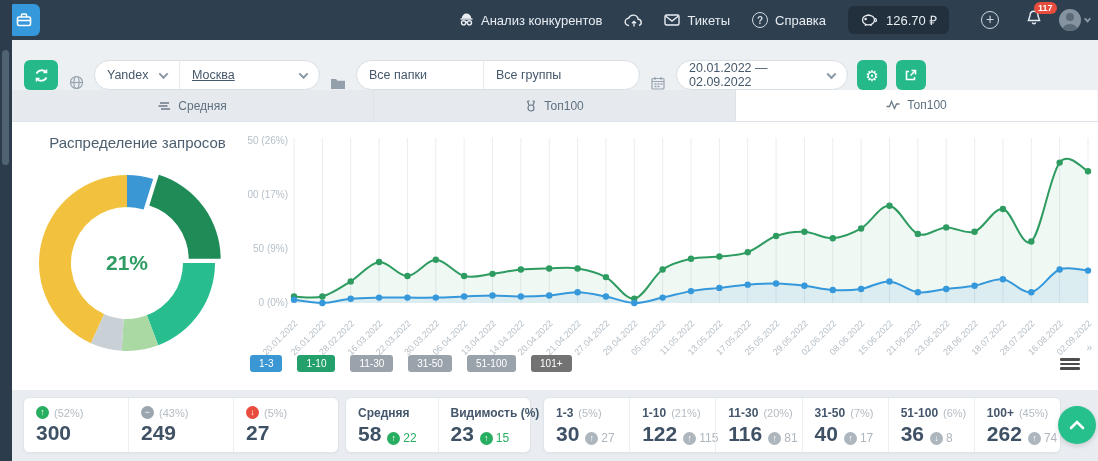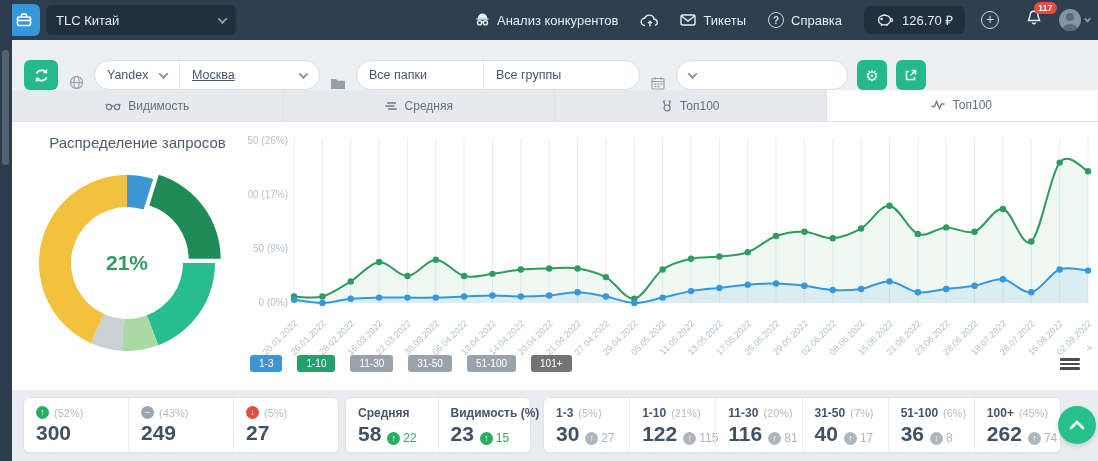--- a/index.html
+++ b/index.html
@@ -12,21 +12,21 @@
 
   
   .navbar { position:absolute; left:0; top:0; width:1098px; height:40px; background:#2e3f50; display:flex; align-items:center; color:#e8edf2; }
   .logo-btn { width:32px; height:32px; margin-left:8px; background:#3598db; border-radius:6px; display:flex; align-items:center; justify-content:center; flex:0 0 auto; }
   .project-select { width:190px; height:30px; margin-left:6px; background:#22303e; border-radius:6px; display:flex; align-items:center; padding:0 10px; font-size:13px; }
   .project-select .lbl { flex:1; }
   .nav-spacer { flex:1; }
   .nav-item { display:flex; align-items:center; gap:7px; font-size:13px; margin-right:22px; cursor:pointer; white-space:nowrap; }
   .nav-iconbtn { margin-right:20px; display:flex; align-items:center; }
   .qcircle { width:16px; height:16px; border:1.5px solid #cfd8e0; border-radius:50%; font-size:10px; font-weight:bold; color:#cfd8e0; display:flex; align-items:center; justify-content:center; }
-  .balance-pill { height:28px; background:#22303e; border-radius:6px; display:flex; align-items:center; gap:8px; padding:0 12px; font-size:13px; margin-right:16px; }
+  .balance-pill { height:28px; background:#22303e; border-radius:6px; display:flex; align-items:center; gap:8px; padding:0 12px; font-size:13px; margin-right:32px; }
   .plus-circle { width:18px; height:18px; border:1.5px solid #cfd8e0; border-radius:50%; color:#cfd8e0; font-size:14px; line-height:15px; text-align:center; margin-right:26px; }
   .bell-wrap { position:relative; margin-right:16px; }
   .badge { position:absolute; top:-7px; left:9px; background:#e74c3c; color:#fff; font-size:9px; font-weight:bold; padding:1px 4px; border-radius:7px; }
   .avatar { width:22px; height:22px; border-radius:50%; background:#8593a0; display:flex; align-items:flex-end; justify-content:center; overflow:hidden; margin-right:4px; }
   .chev { width:7px; height:7px; border-right:2px solid #8b99a6; border-bottom:2px solid #8b99a6; transform:rotate(45deg) translate(-1px,-1px); }
   .chev.sm { width:5px; height:5px; margin-right:8px; }
 
   
   .toolbar { position:absolute; left:12px; top:40px; width:1086px; height:50px; display:flex; align-items:flex-end; gap:9px; padding-left:12px; background:#edf0f3; }
   .sq-btn { width:34px; height:30px; border-radius:6px; background:#25b98a; display:flex; align-items:center; justify-content:center; }
@@ -75,24 +75,20 @@
 <div id="app">
 
   <div class="navbar">
     <div class="logo-btn">
       <svg width="18" height="18" viewBox="0 0 18 18" fill="none" stroke="#fff" stroke-width="1.6">
         <rect x="2.5" y="6" width="13" height="8.5" rx="1.5"></rect>
           <path d="M6.5 6 V4.2 a1.2 1.2 0 0 1 1.2-1.2 h2.6 a1.2 1.2 0 0 1 1.2 1.2 V6"></path>
           <path d="M2.5 9.5 h13"></path>
       </svg>
     </div>
-    <div class="project-select">
-      <span class="lbl">TLC Китай</span>
-      <span class="chev"></span>
-    </div>
     <div class="nav-spacer"></div>
 
     <div class="nav-item">
       <svg width="15" height="14" viewBox="0 0 15 14" fill="none" stroke="#e8edf2" stroke-width="1.4">
         <path d="M3.5 5.5 a4 4.2 0 0 1 8 0" fill="#e8edf2"></path>
           <path d="M1.5 6 h12"></path>
         <circle cx="4.6" cy="9.8" r="2.1"></circle>
           <circle cx="10.4" cy="9.8" r="2.1"></circle>
           <path d="M6.7 9.4 q0.8 -0.7 1.6 0"></path>
       </svg>
@@ -193,44 +189,37 @@
     </div>
     <span class="tool-ico">
       <svg width="14" height="14" viewBox="0 0 14 14" fill="none" stroke="#97a4af" stroke-width="1.2">
         <rect x="1" y="2.5" width="12" height="10.5" rx="1"></rect>
           <path d="M1 5.5 h12 M4 1 v3 M10 1 v3"></path>
         <path d="M3.5 8 h2 M6.5 8 h2 M9.5 8 h2 M3.5 10.5 h2 M6.5 10.5 h2" stroke-width="1.5"></path>
       </svg>
     </span>
     <div class="pillgroup" style="width:172px;">
       <div class="pillcell" style="flex:1;">
+        <span>20.01.2022 — 02.09.2022</span>
         <span class="chev"></span>
       </div>
     </div>
     <div class="sq-btn small">
         <span class="gear-glyph">⚙</span>
       </div>
     <div class="sq-btn small">
       <svg width="14" height="14" viewBox="0 0 14 14" fill="none" stroke="#fff" stroke-width="1.6">
         <path d="M5 3.5 H2.5 V11.5 H10.5 V9"></path>
           <path d="M7.5 2.5 h4 v4"></path>
           <path d="M11.2 2.8 L6.5 7.5"></path>
       </svg>
     </div>
   </div>
 
   <div class="tabs">
-    <div class="tab">
-      <svg width="16" height="10" viewBox="0 0 16 10" fill="none" stroke="#6c7a88" stroke-width="1.2">
-        <circle cx="4" cy="6" r="2.6"></circle>
-          <circle cx="12" cy="6" r="2.6"></circle>
-          <path d="M6.6 5.4 q1.4-1 2.8 0 M1.5 4.5 L0.8 2.8 M14.5 4.5 L15.2 2.8"></path>
-      </svg>
-      <span>Видимость</span>
-    </div>
     <div class="tab">
       <svg width="13" height="10" viewBox="0 0 13 10" fill="none" stroke="#6c7a88" stroke-width="1.3">
         <path d="M2 2 h9 M0.5 5 h9 M3 8 h9"></path>
       </svg>
       <span>Средняя</span>
     </div>
     <div class="tab">
       <svg width="12" height="12" viewBox="0 0 12 12" fill="none" stroke="#6c7a88" stroke-width="1.2">
         <circle cx="6" cy="8" r="3"></circle>
           <path d="M4 5.2 L2.5 1 M8 5.2 L9.5 1 M2.5 1 h2 M9.5 1 h-2"></path>

